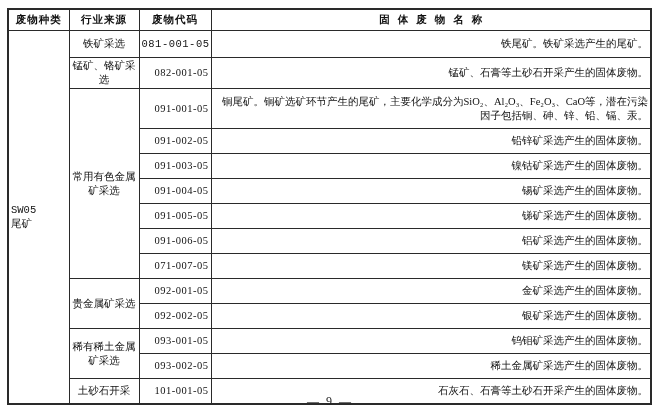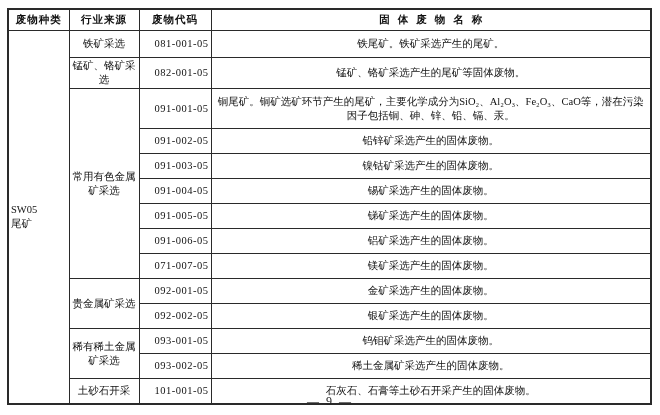--- a/index.html
+++ b/index.html
@@ -57,26 +57,26 @@
   td.src-cell {
     text-align: center;
     padding: 1px 3px;
   }
   td.code-cell {
     text-align: right;
     letter-spacing: 0.5px;
     white-space: nowrap;
   }
   td.name-cell {
-    text-align: center;
+    text-align: right;
     padding-left: 4px;
     padding-right: 4px;
   }
   tr.r-single td { height: 22px; }
-  tr.r-first  td { height: 24px; }
+  tr.r-first  td { height: 24px; font-family: Liberation Mono, monospace; }
   tr.r-tall   td { height: 37px; }
   .footer {
     position: absolute;
     left: 0;
     top: 394px;
     width: 660px;
     text-align: center;
     font-size: 12px;
     letter-spacing: 2px;
     color: #222222;
@@ -108,21 +108,21 @@
           <div>SW05</div>
           <div>尾矿</div>
         </td>
         <td class="src-cell">铁矿采选</td>
         <td class="code-cell">081-001-05</td>
         <td class="name-cell">铁尾矿。铁矿采选产生的尾矿。</td>
       </tr>
       <tr class="r-single">
         <td class="src-cell">锰矿、铬矿采选</td>
         <td class="code-cell">082-001-05</td>
-        <td class="name-cell">锰矿、铬矿采选产生的尾矿等固体废物。</td>
+        <td class="name-cell">锰矿、石膏等土砂石开采产生的固体废物。</td>
       </tr>
       <tr class="r-tall">
         <td class="src-cell" rowspan="7">常用有色金属矿采选</td>
         <td class="code-cell">091-001-05</td>
         <td class="name-cell">铜尾矿。铜矿选矿环节产生的尾矿，主要化学成分为SiO₂、Al₂O₃、Fe₂O₃、CaO等，潜在污染因子包括铜、砷、锌、铅、镉、汞。</td>
       </tr>
       <tr class="r-single">
         <td class="code-cell">091-002-05</td>
         <td class="name-cell">铅锌矿采选产生的固体废物。</td>
       </tr>

